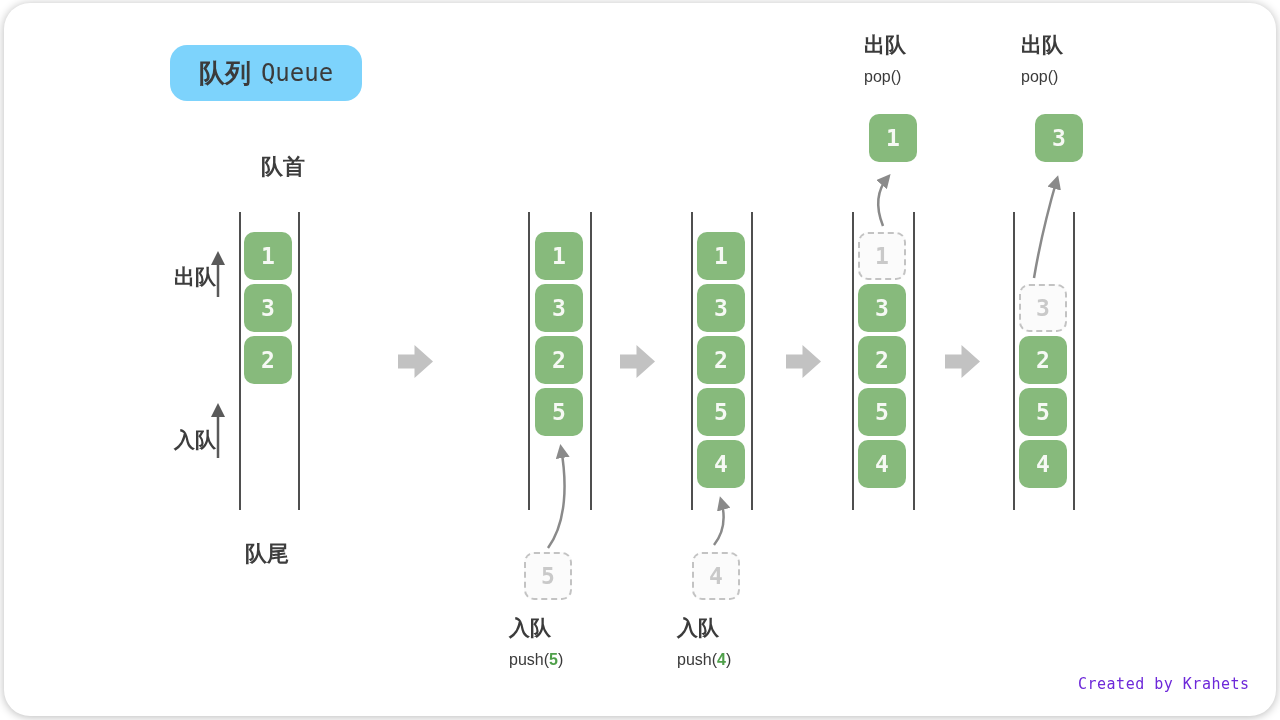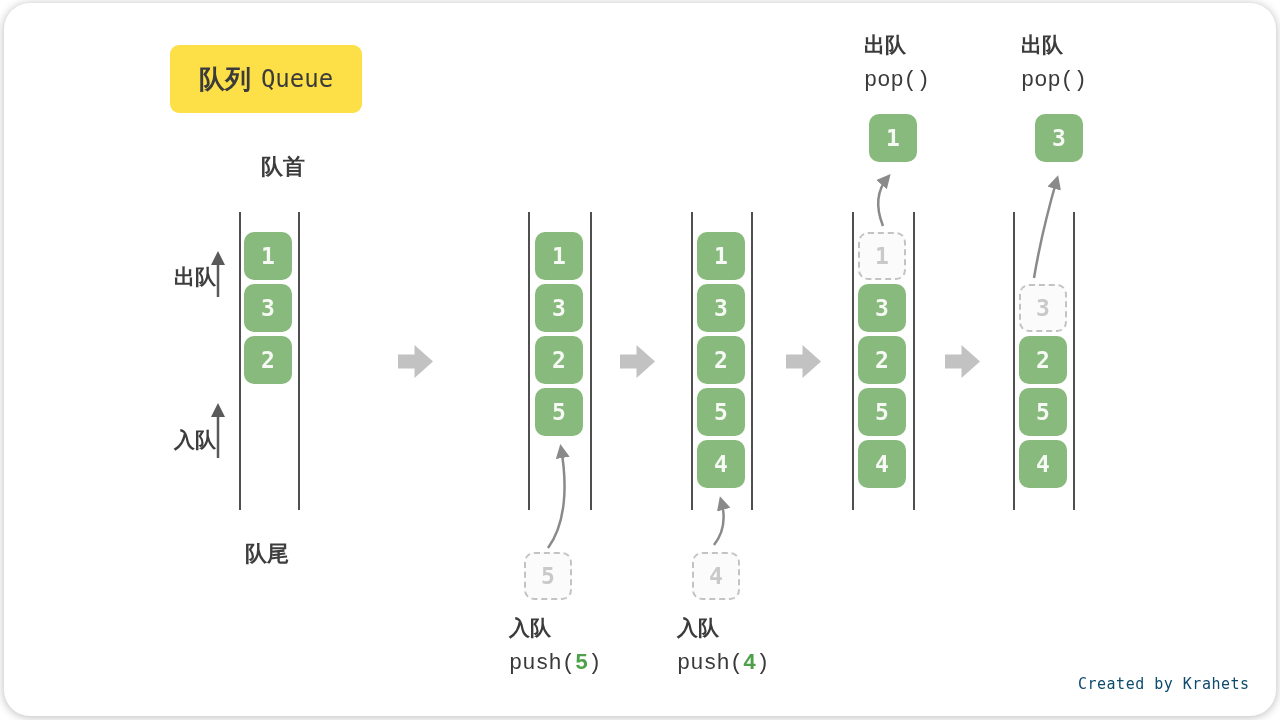--- a/index.html
+++ b/index.html
@@ -6,47 +6,47 @@
   .canvas{
     position:relative;width:1280px;height:720px;overflow:hidden;
     font-family:"Liberation Sans",sans-serif;
   }
   .card{
     position:absolute;left:4px;top:3px;right:4px;bottom:4px;
     background:#ffffff;border-radius:26px;
     box-shadow:0 1px 10px rgba(0,0,0,0.28);
   }
   .badge{
-    position:absolute;left:170px;top:45px;width:192px;height:68px;
-    background:#fde047;border-radius:9px;
+    position:absolute;left:170px;top:45px;width:192px;height:56px;
+    background:#7dd3fc;border-radius:17px;
     display:flex;align-items:center;justify-content:center;gap:10px;
   }
   .badge .zh{font-size:26px;font-weight:bold;color:#3b3b3b;}
   .badge .en{font-family:"DejaVu Sans Mono",monospace;font-size:24px;color:#3b3b3b;}
   .cjk-label{
     position:absolute;font-size:22px;font-weight:bold;color:#3d3d3d;white-space:nowrap;
   }
   .vline{position:absolute;width:1.5px;height:298px;top:212px;background:#4f4f4f;}
   .cell{
     position:absolute;width:48px;height:48px;border-radius:10px;
     background:#87ba7c;display:flex;align-items:center;justify-content:center;
     font-family:"DejaVu Sans Mono",monospace;font-size:23px;font-weight:bold;
     color:#f6f9f4;box-sizing:border-box;
   }
   .cell.dashed{
     background:#fbfbfb;border:2px dashed #c3c3c3;color:#c9c9c9;
   }
   .op{position:absolute;white-space:nowrap;}
   .op .action{font-size:21px;font-weight:bold;color:#3b3b3b;display:block;margin-bottom:9px;}
-  .op .code{font-family:Liberation Mono, monospace;font-size:22px;color:#3a3a3a;font-weight:500;display:block;}
+  .op .code{font-family:Liberation Sans, sans-serif;font-size:16px;color:#3a3a3a;font-weight:500;display:block;}
   .op .code .arg{color:#4fa04a;font-weight:bold;}
   .overlay{position:absolute;left:0;top:0;pointer-events:none;}
   .watermark{
     position:absolute;left:1078px;top:675px;
-    font-family:"DejaVu Sans Mono",monospace;font-size:15px;color:#0c4a6e;
+    font-family:"DejaVu Sans Mono",monospace;font-size:15px;color:#6d28d9;
     letter-spacing:0.5px;white-space:nowrap;
   }
 </style>
 </head>
 <body>
 
 <div class="canvas">
   <div class="card"></div>
 
   <div class="badge">

